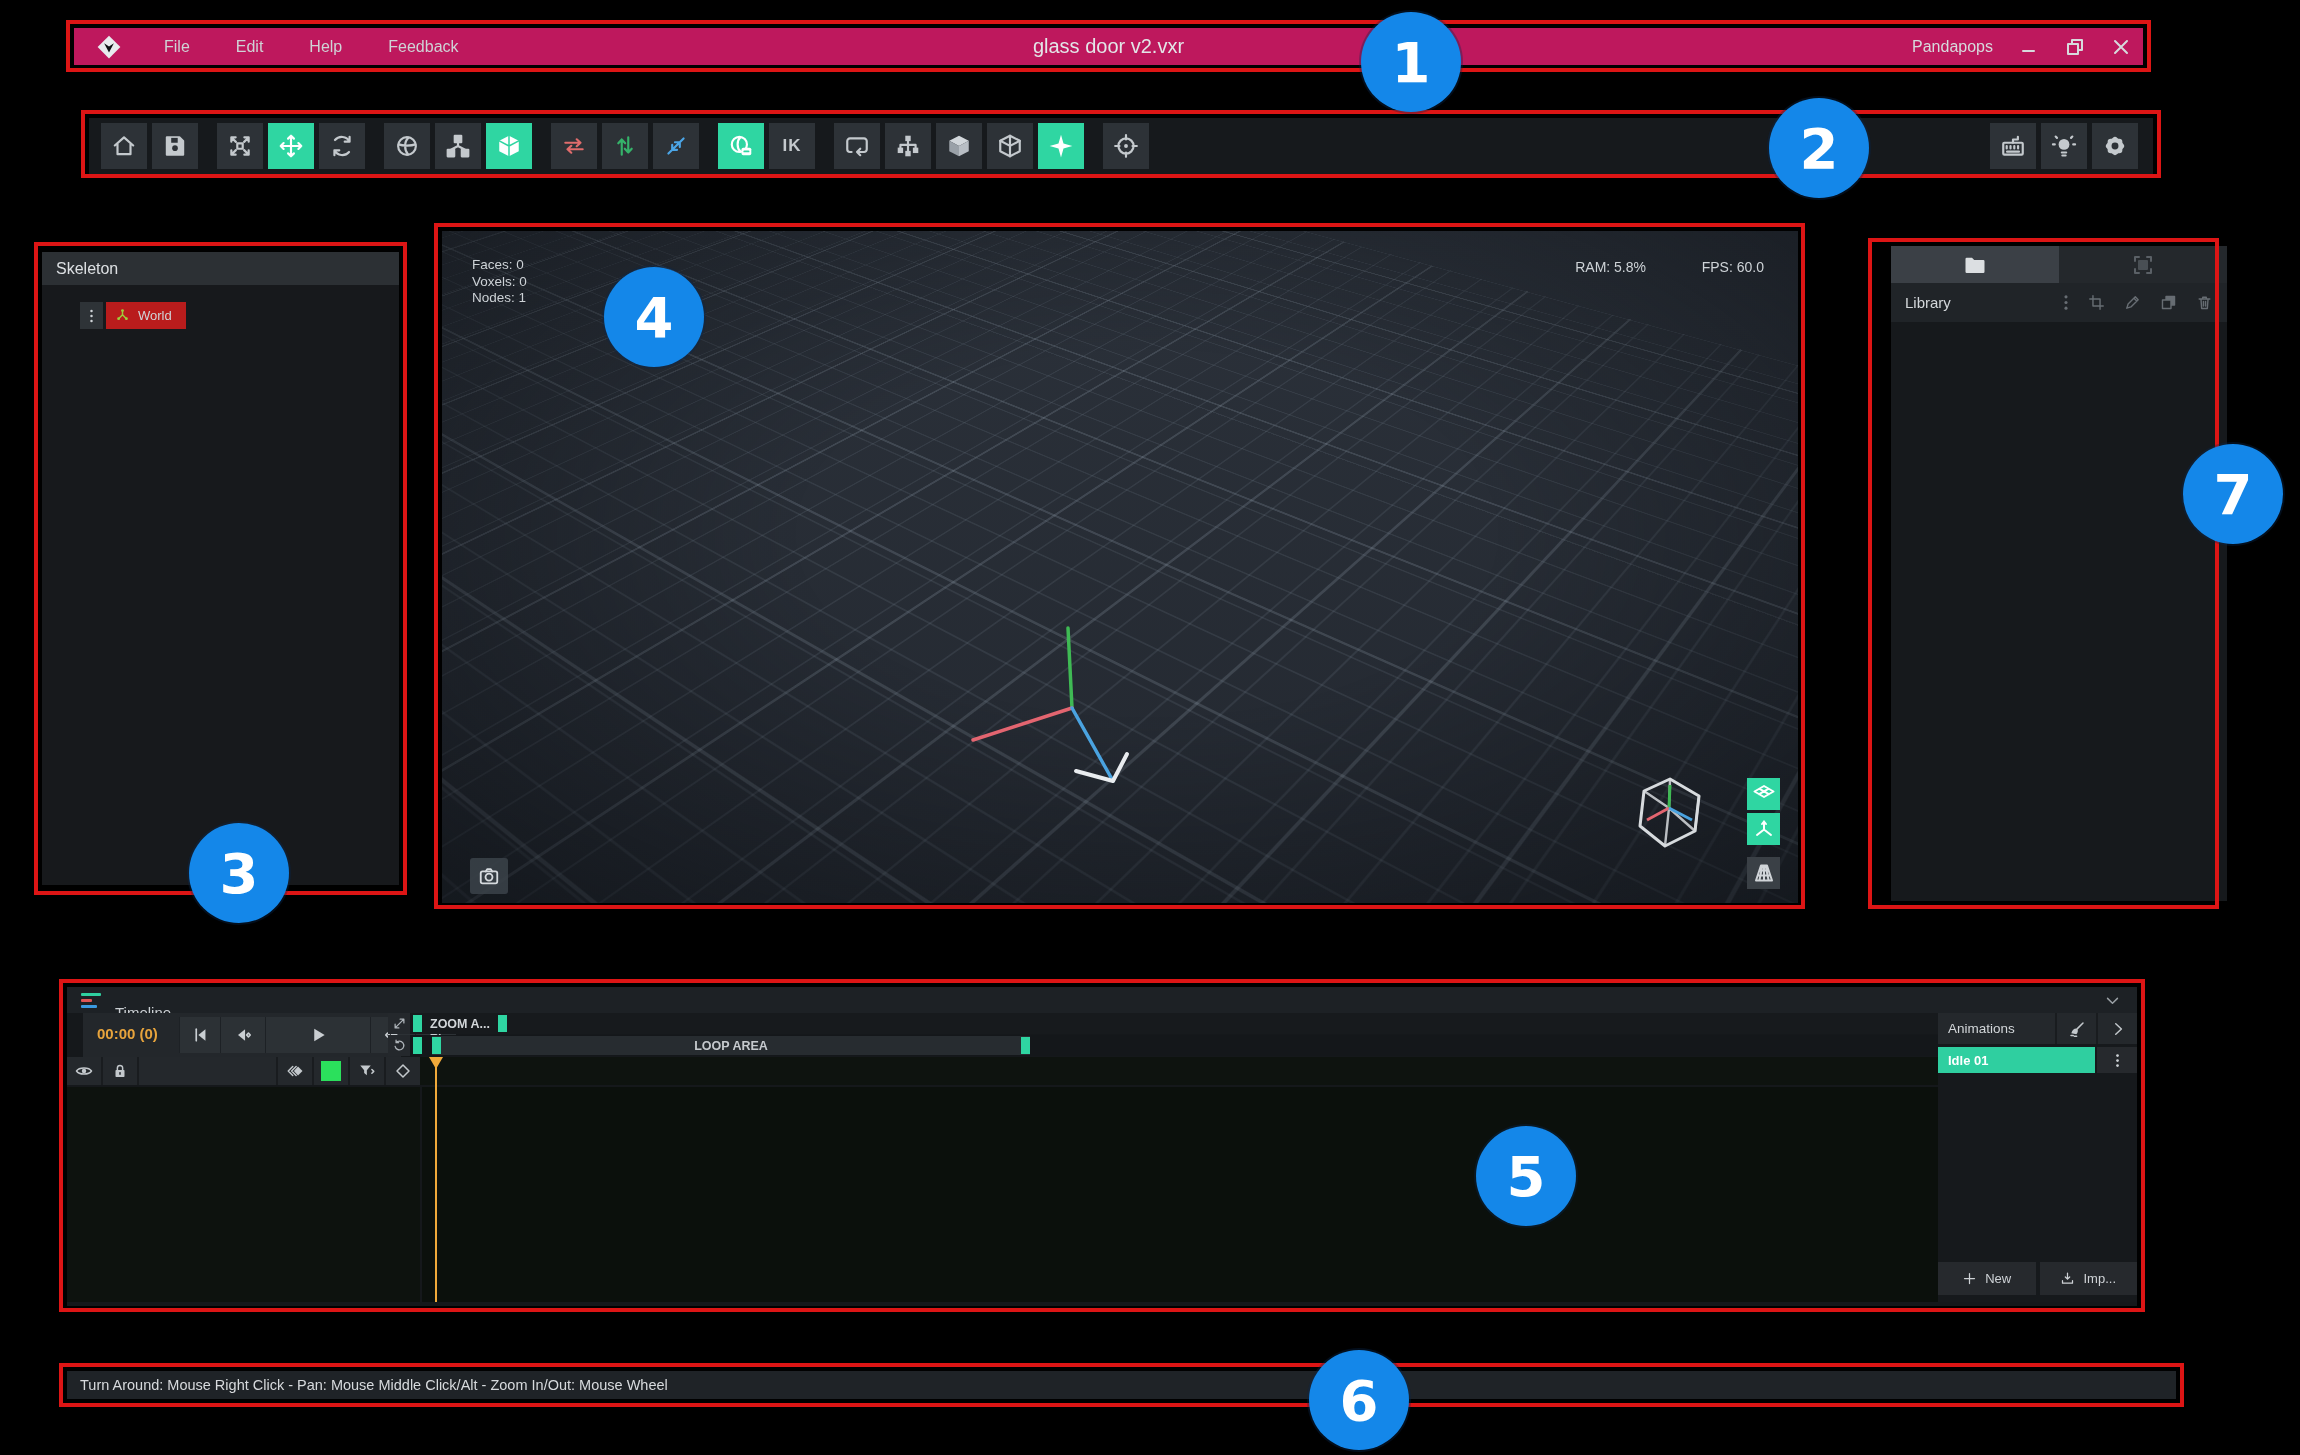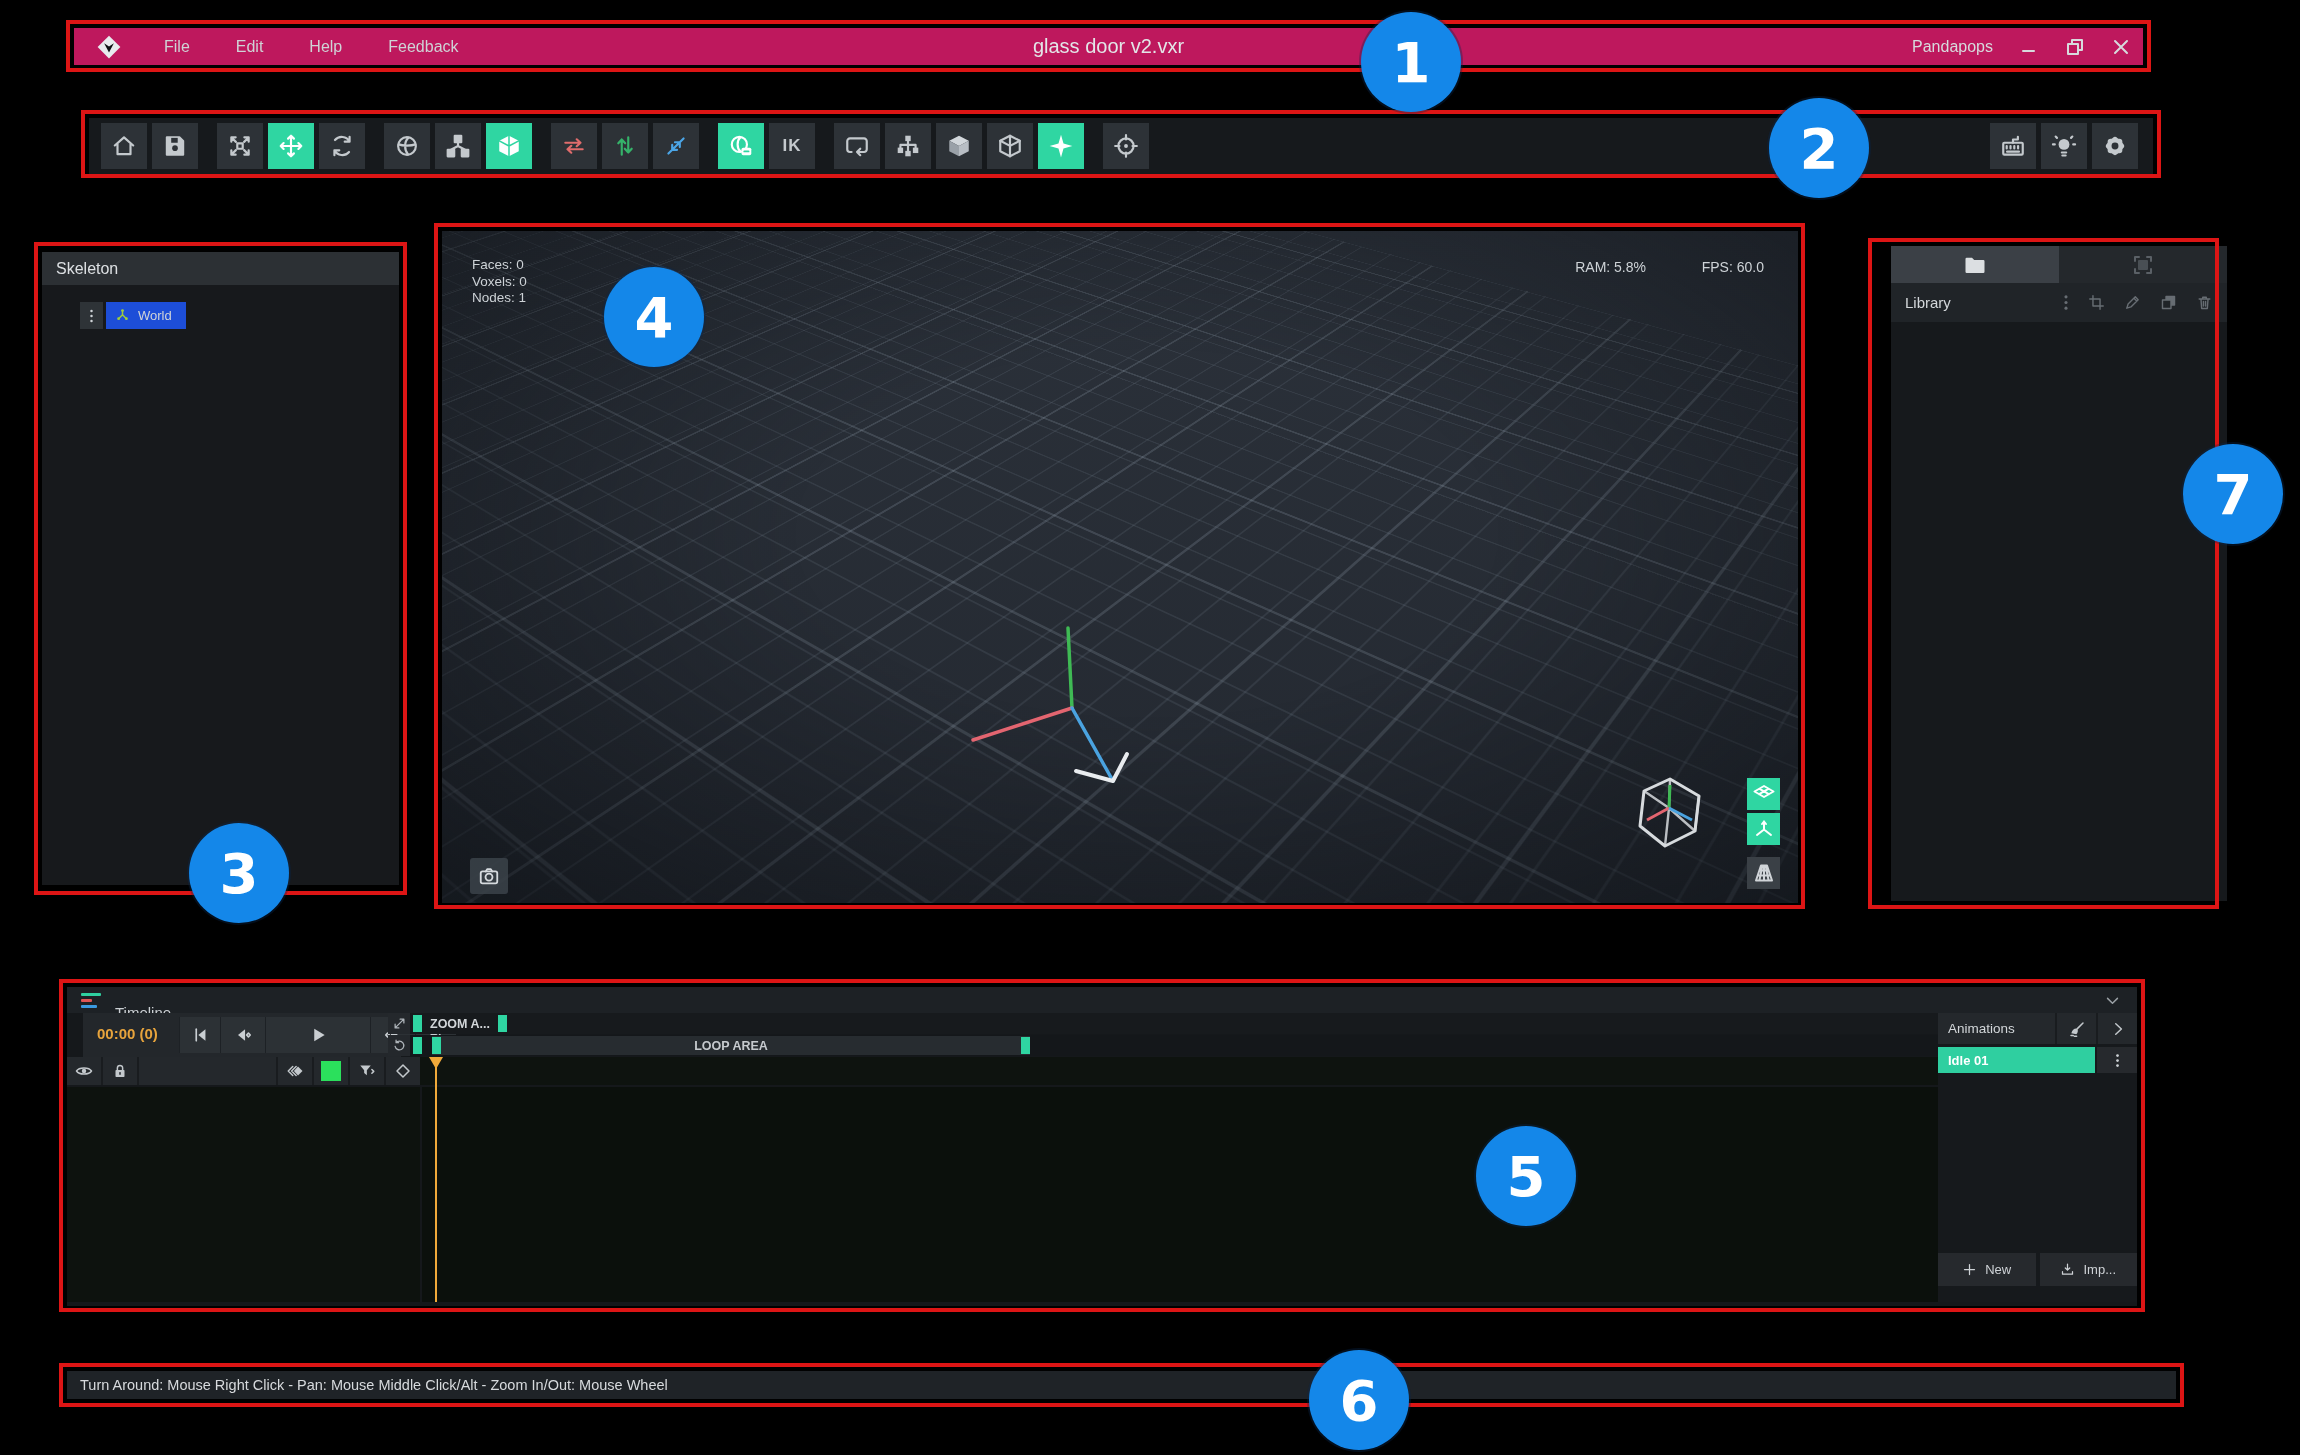--- a/index.html
+++ b/index.html
@@ -31,21 +31,21 @@
   .tgap{width:14px;flex:0 0 auto;}
   .tbtn.ik{font-weight:bold;font-size:17px;letter-spacing:1px;}
   #toolbar .right{margin-left:auto;display:flex;margin-right:10px;}
   .arr-red{color:#e06c6c;} .arr-green{color:#35b36a;} .arr-blue{color:#4ba5e6;}
 
   
   #skeleton{position:absolute;left:42px;top:252px;width:357px;height:633px;background:#17191c;}
   #skeleton .hdr{height:33px;background:#2c3034;line-height:33px;padding-left:14px;font-size:16px;color:#dde0e3;}
   #skel-row{position:absolute;left:38px;top:50px;display:flex;}
   .skel-kebab{width:23px;height:27px;background:#2e3337;display:flex;align-items:center;justify-content:center;color:#cfd3d7;margin-right:3px;}
-  .skel-node{height:27px;background:#1d4ed8;display:flex;align-items:center;padding:0 14px 0 8px;gap:7px;font-size:13px;color:#d0d4d8;}
+  .skel-node{height:27px;background:#b91c1c;display:flex;align-items:center;padding:0 14px 0 8px;gap:7px;font-size:13px;color:#d0d4d8;}
 
   
   #viewport{position:absolute;left:442px;top:231px;width:1356px;height:672px;overflow:hidden;
             background:linear-gradient(#2b313a,#232830);}
   .vpgrid{position:absolute;left:-45%;top:-60%;width:200%;height:240%;
           transform:perspective(1400px) rotateX(57deg) rotateZ(37deg);transform-origin:50% 42%;
           background-image:
             repeating-linear-gradient(0deg,rgba(125,140,155,.15) 0 2px,transparent 2px 46px),
             repeating-linear-gradient(90deg,rgba(125,140,155,.15) 0 2px,transparent 2px 46px),
             repeating-linear-gradient(0deg,rgba(160,175,190,.20) 0 3px,transparent 3px 140px),
@@ -110,21 +110,21 @@
   #playhead .line{position:absolute;left:6px;top:10px;width:2px;height:235px;background:#f0a93a;}
   #tl-anim{position:absolute;left:1871px;top:26px;width:199px;height:289px;background:#16191c;}
   #anim-hdr{height:31px;background:#24282c;display:flex;align-items:center;}
   #anim-hdr .title{font-size:13.5px;color:#d2d6d9;margin-left:10px;}
   #anim-hdr .btns{margin-left:auto;display:flex;height:31px;}
   .anim-hbtn{width:39px;display:flex;align-items:center;justify-content:center;color:#c3c8cc;border-left:2px solid #191c1f;}
   .anim-hbtn svg{width:18px;height:18px;}
   .anim-row{display:flex;height:26px;margin-top:3px;}
   .anim-row .name{width:157px;background:#2fcfa0;color:#fff;font-size:13px;font-weight:bold;display:flex;align-items:center;padding-left:10px;box-sizing:border-box;}
   .anim-row .kebab{width:40px;background:#26292d;color:#cdd1d5;display:flex;align-items:center;justify-content:center;margin-left:2px;}
-  #anim-foot{position:absolute;left:0;bottom:16px;width:100%;height:33px;display:flex;gap:4px;}
+  #anim-foot{position:absolute;left:0;bottom:7px;width:100%;height:33px;display:flex;gap:4px;}
   .anim-fbtn{flex:1;background:#26292d;color:#ced2d6;font-size:13px;display:flex;align-items:center;justify-content:center;gap:8px;}
   .anim-fbtn svg{width:15px;height:15px;}
 
   
   #statusbar{position:absolute;left:67px;top:1371px;width:2109px;height:28px;background:#1f2327;
              line-height:28px;padding-left:13px;box-sizing:border-box;font-size:14.5px;color:#d7dadd;}
 
   
   .ann{position:absolute;border:4px solid #dd1515;box-sizing:border-box;pointer-events:none;z-index:40;}
   .badge{position:absolute;width:100px;height:100px;border-radius:50%;background:#1487e9;

